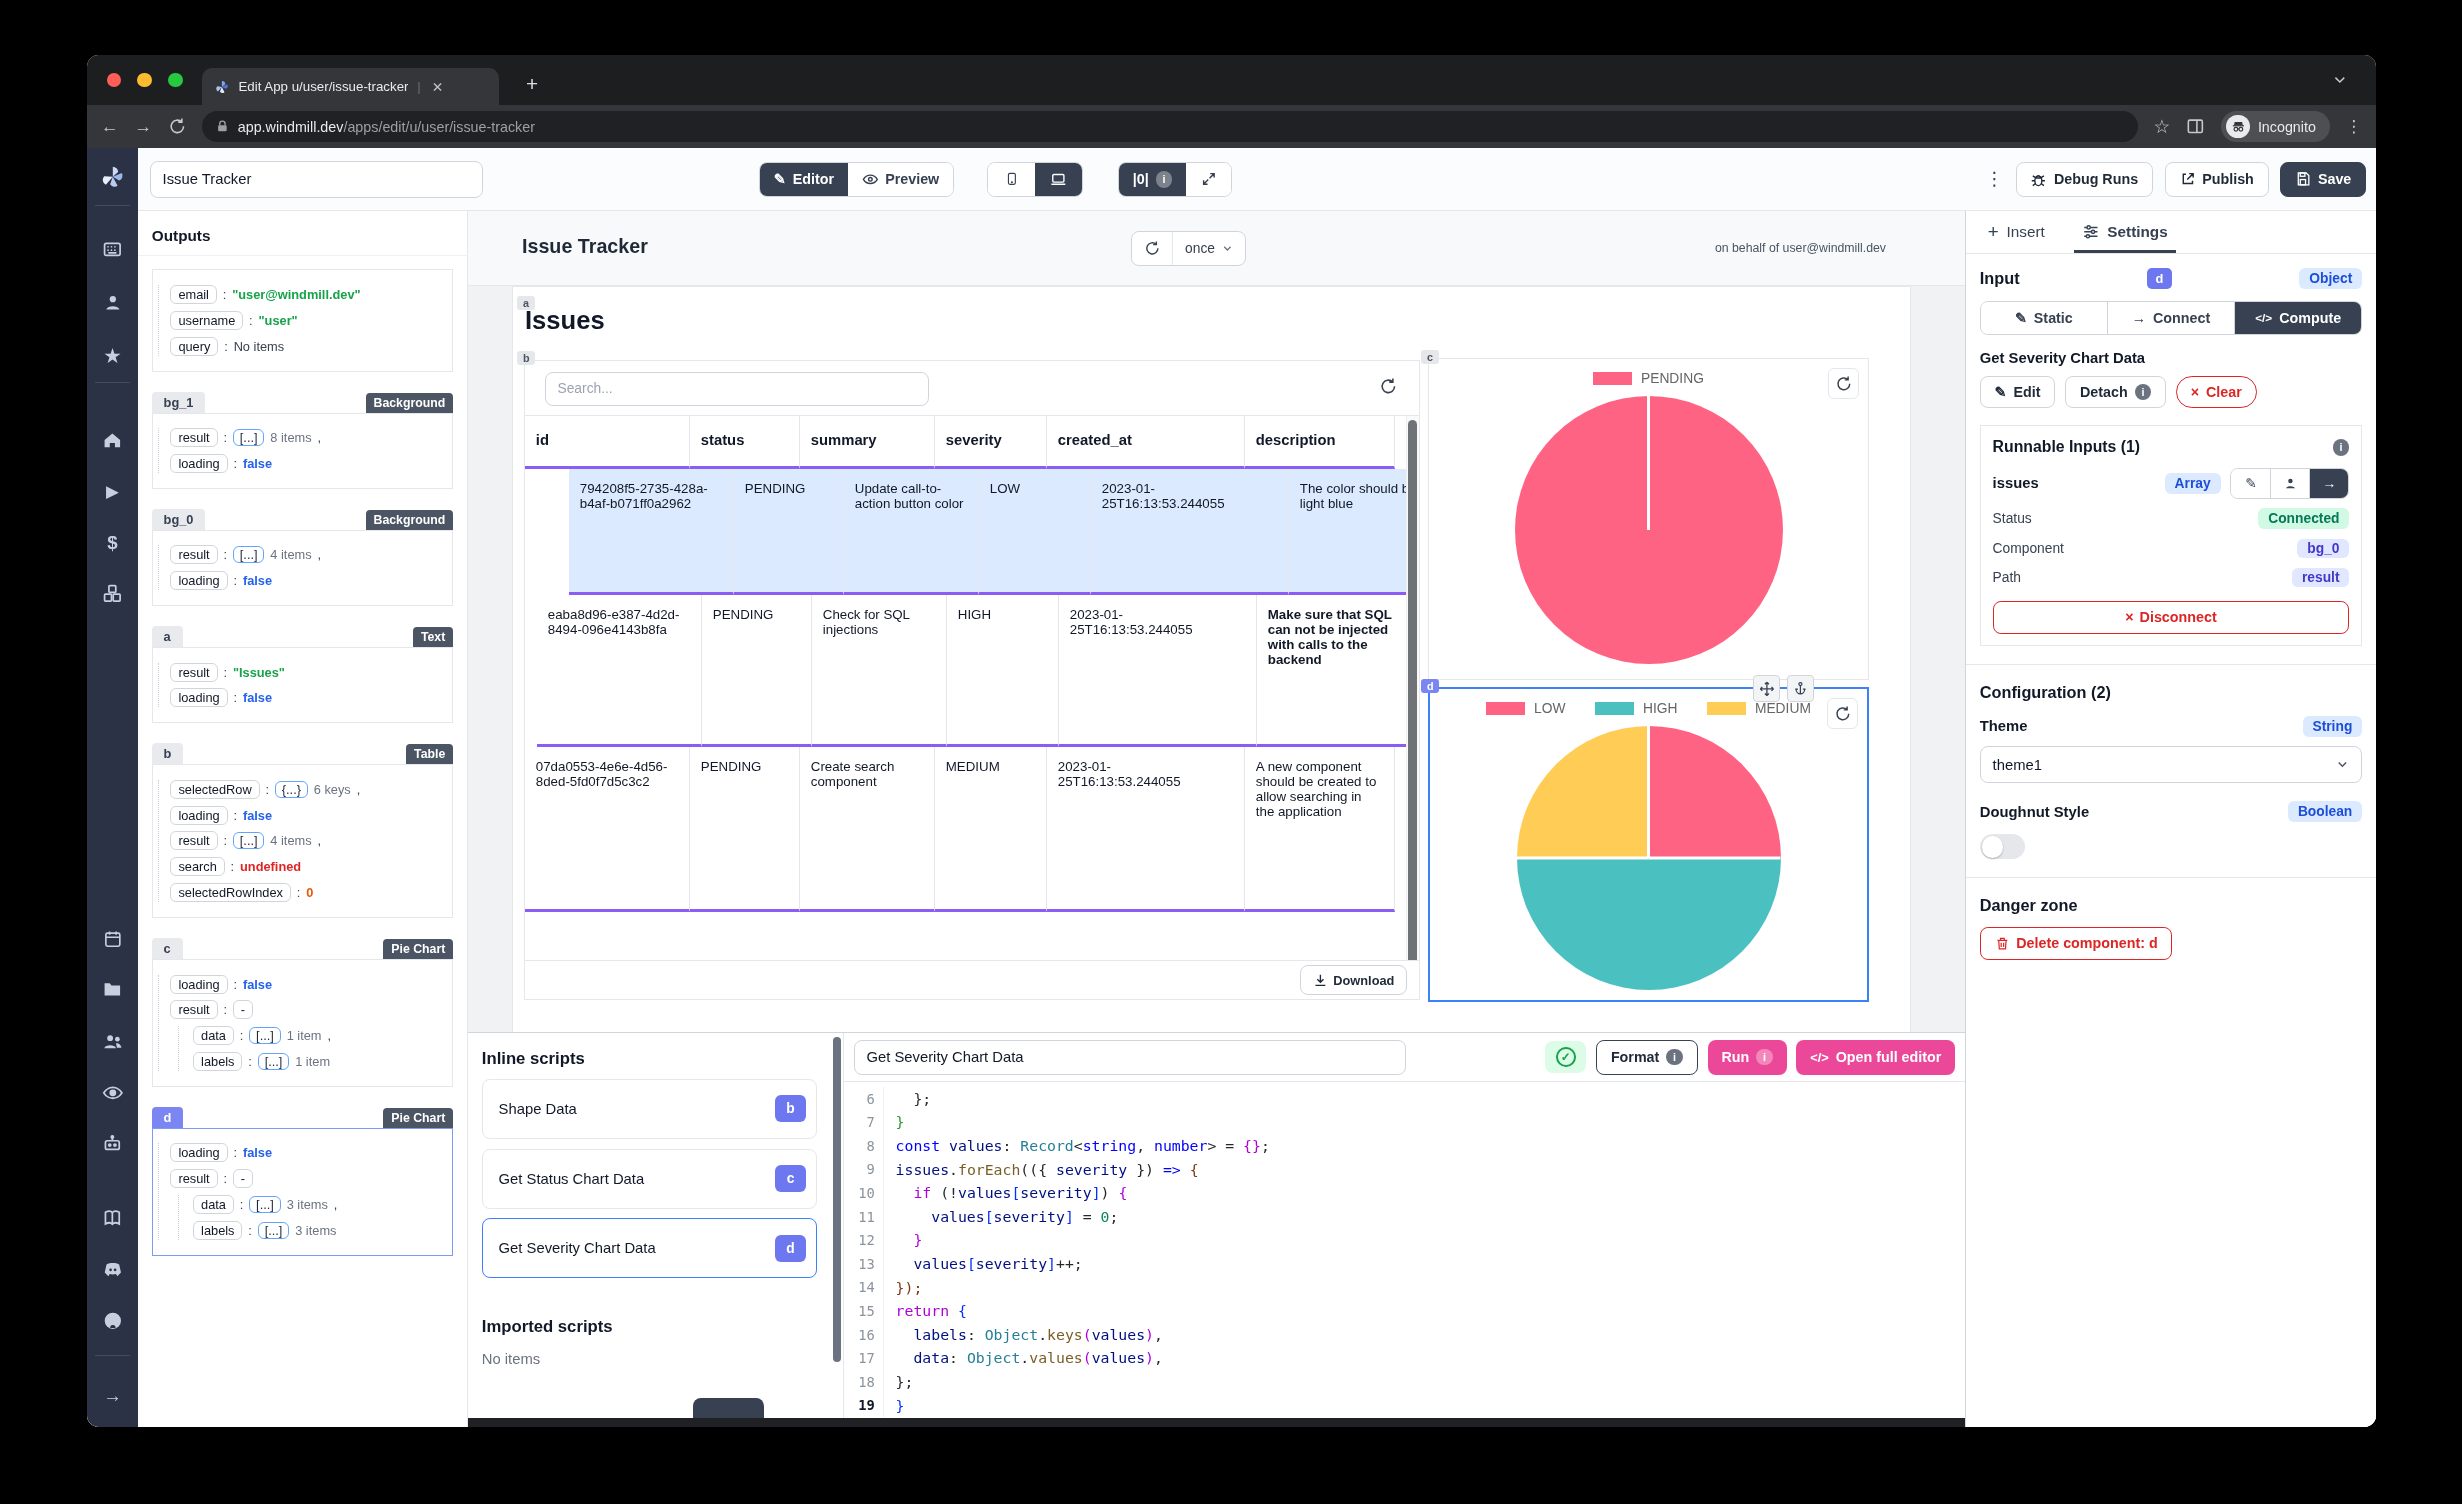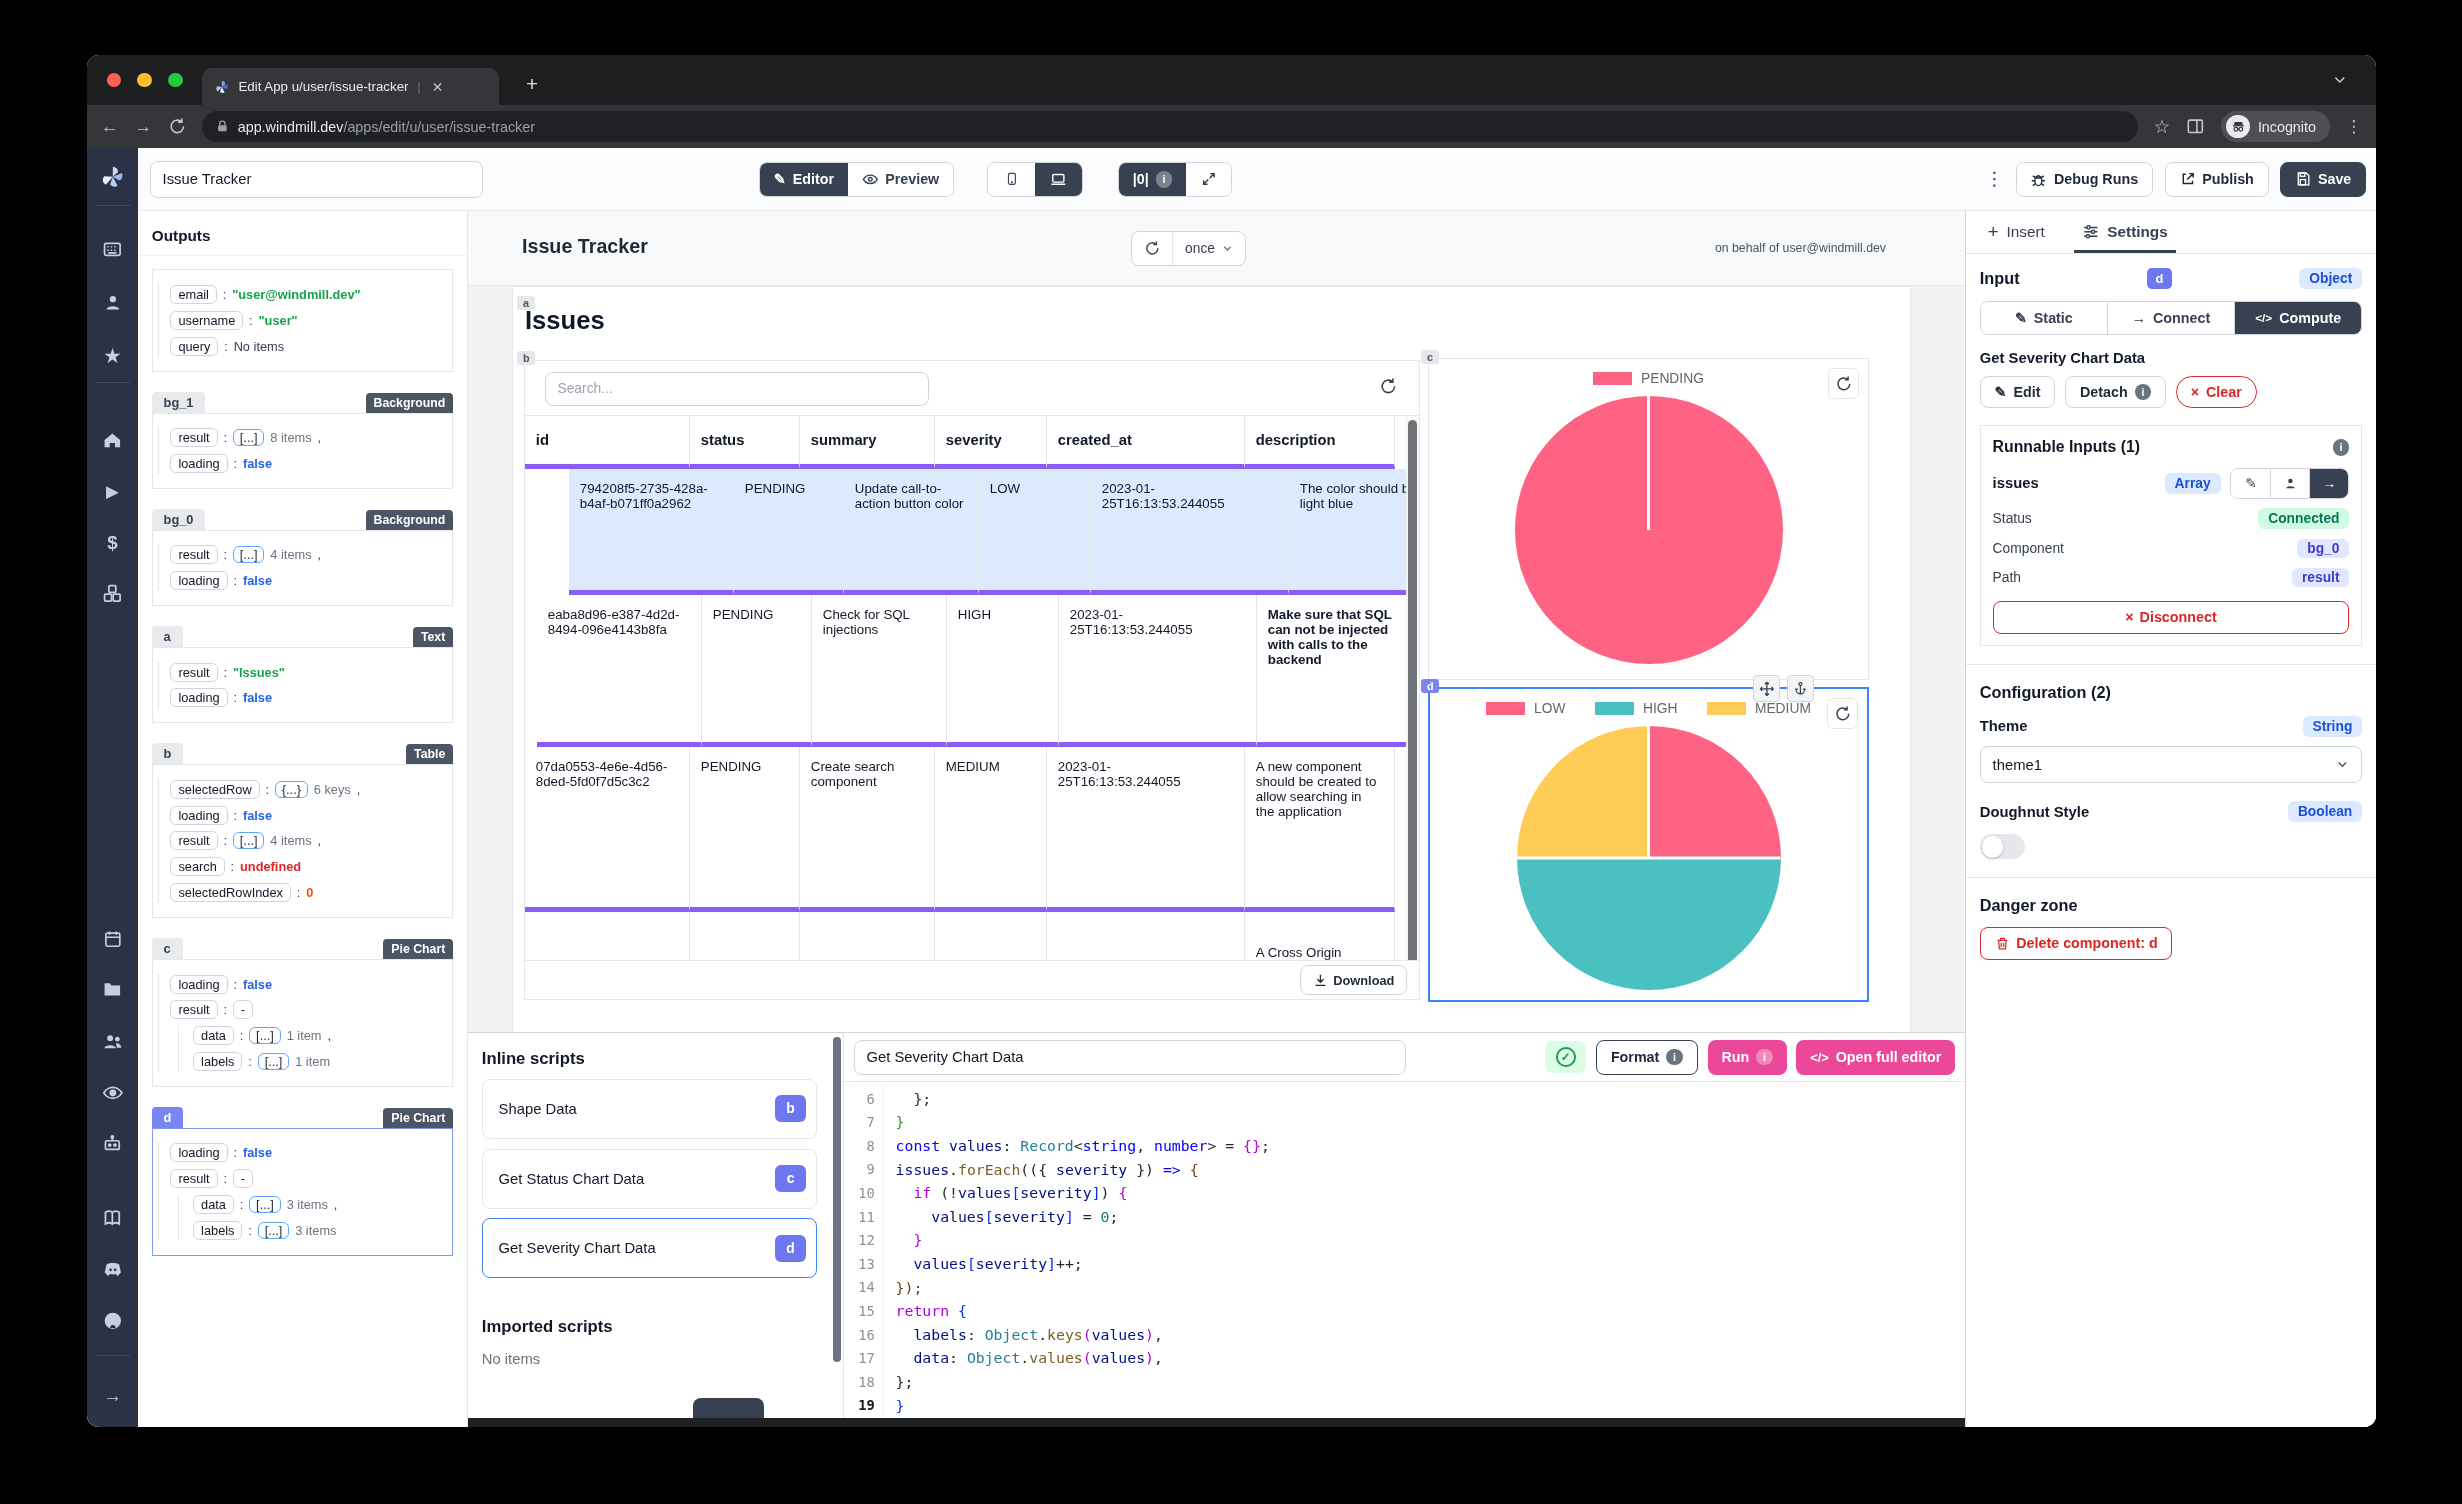--- a/index.html
+++ b/index.html
@@ -84,21 +84,21 @@
   .heading { position:absolute; left:57px; top:95px; font-size:25.6px; font-weight:800; color:#111827; z-index:1; }
 
   
   .tablecmp { position:absolute; left:56px; top:149px; width:896px; height:640px; background:#fff; border:1px solid #e5e7eb; z-index:1; display:flex; flex-direction:column; }
   .tsearch { height:55px; border-bottom:1px solid #e5e7eb; position:relative; flex:none; }
   .tsearch input { position:absolute; left:19.7px; top:10.8px; width:384px; height:34px; border:1px solid #d1d5db; border-radius:7.9px; padding:0 11.8px; font-size:13.8px; color:#111827; font-family:inherit; }
   .tsearch input::placeholder { color:#9ca3af; }
   .tsearch .refr { position:absolute; right:21.7px; top:15.8px; color:#374151; }
   .ttable { flex:1; overflow:hidden; position:relative; }
   .trow { display:flex; }
-  .tcell { border-right:1px solid #e5e7eb; border-bottom:5px solid #8b5cf6; padding:11.8px 10.8px; font-size:13.3px; color:#111827; overflow:hidden; overflow-wrap:break-word; }
+  .tcell { border-right:1px solid #e5e7eb; border-bottom:3px solid #8b5cf6; padding:11.8px 10.8px; font-size:13.3px; color:#111827; overflow:hidden; overflow-wrap:break-word; }
   .thead .tcell { font-weight:bold; font-size:14.8px; padding-top:15.8px; }
   .trow.sel { background:#dbeafe;margin-left:44px; }
   .tfoot { height:39px; border-top:1px solid #e5e7eb; display:flex; justify-content:flex-end; align-items:center; padding:0 11.8px; flex:none; }
   .btn-sm { display:inline-flex; align-items:center; gap:5.9px; border:1px solid #d1d5db; border-radius:7.9px; background:#fff; font-size:12.8px; font-weight:bold; color:#1f2937; padding:0 11.8px; height:29.6px; }
   .vtrack { position:absolute; right:0; top:0; bottom:0; width:12.8px; background:#fafafa; border-left:1px solid #eee; }
   .vthumb { position:absolute; right:2px; top:3.9px; width:8.9px; height:557px; border-radius:4.9px; background:#6f7377; }
 
   
   .chart { position:absolute; width:441px; background:#fff; border:1px solid #e5e7eb; z-index:1; display:flex; flex-direction:column; align-items:center; padding-top:11.8px; }
   .chart.sel { border:2px solid #3b82f6; }
@@ -693,28 +693,20 @@
                       <div class="tcell" style="width: 150px; flex: 0 0 auto; font-weight: bold;">Make sure that SQL can not be injected with calls to the backend</div>
                     </div>
                     <div class="trow" style="height: 165px; overflow: hidden;">
                       <div class="tcell" style="width: 165px; flex: 0 0 auto;">07da0553-4e6e-4d56-8ded-5fd0f7d5c3c2</div>
                       <div class="tcell" style="width: 110px; flex: 0 0 auto;">PENDING</div>
                       <div class="tcell" style="width: 135px; flex: 0 0 auto;">Create search component</div>
                       <div class="tcell" style="width: 112px; flex: 0 0 auto;">MEDIUM</div>
                       <div class="tcell" style="width: 198px; flex: 0 0 auto;">2023-01-25T16:13:53.244055</div>
                       <div class="tcell" style="width: 150px; flex: 0 0 auto;">A new component should be created to allow searching in the application</div>
                     </div>
-                    <div class="trow" style="height: 73px; overflow: hidden;">
-                      <div class="tcell" style="width: 165px; flex: 0 0 auto;"></div>
-                      <div class="tcell" style="width: 110px; flex: 0 0 auto;"></div>
-                      <div class="tcell" style="width: 135px; flex: 0 0 auto;"></div>
-                      <div class="tcell" style="width: 112px; flex: 0 0 auto;"></div>
-                      <div class="tcell" style="width: 198px; flex: 0 0 auto;"></div>
-                      <div class="tcell" style="width: 150px; flex: 0 0 auto; padding-top: 33px;">A Cross Origin</div>
-                    </div>
                   </div>
                 <div class="tfoot">
                   <button class="btn-sm">
                       <svg width="14.8" height="14.8" viewBox="0 0 24 24" fill="none" stroke="#1f2937" stroke-width="2.2">
                         <path d="M12 3v11M7 10l5 5 5-5M4 20h16"></path>
                       </svg>
                       <span>Download</span>
                     </button>
                 </div>
               </div>

